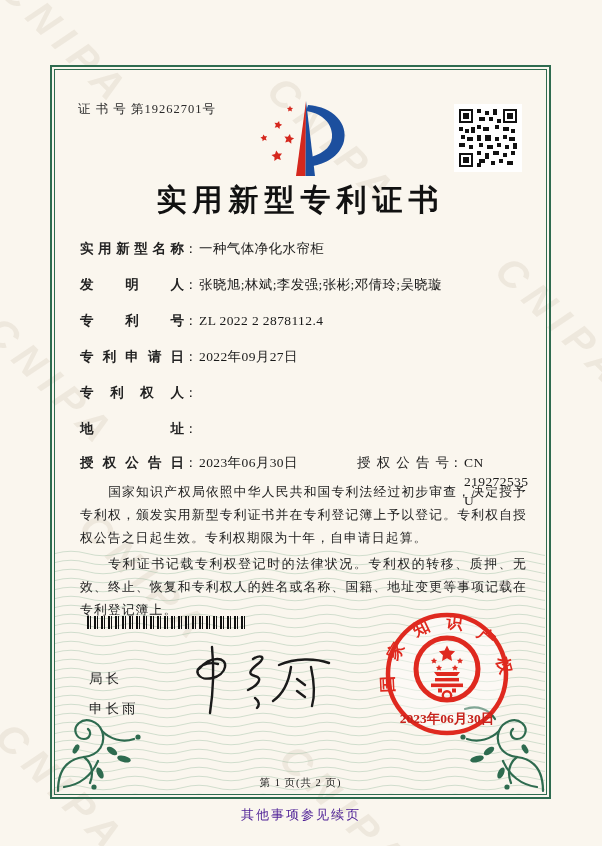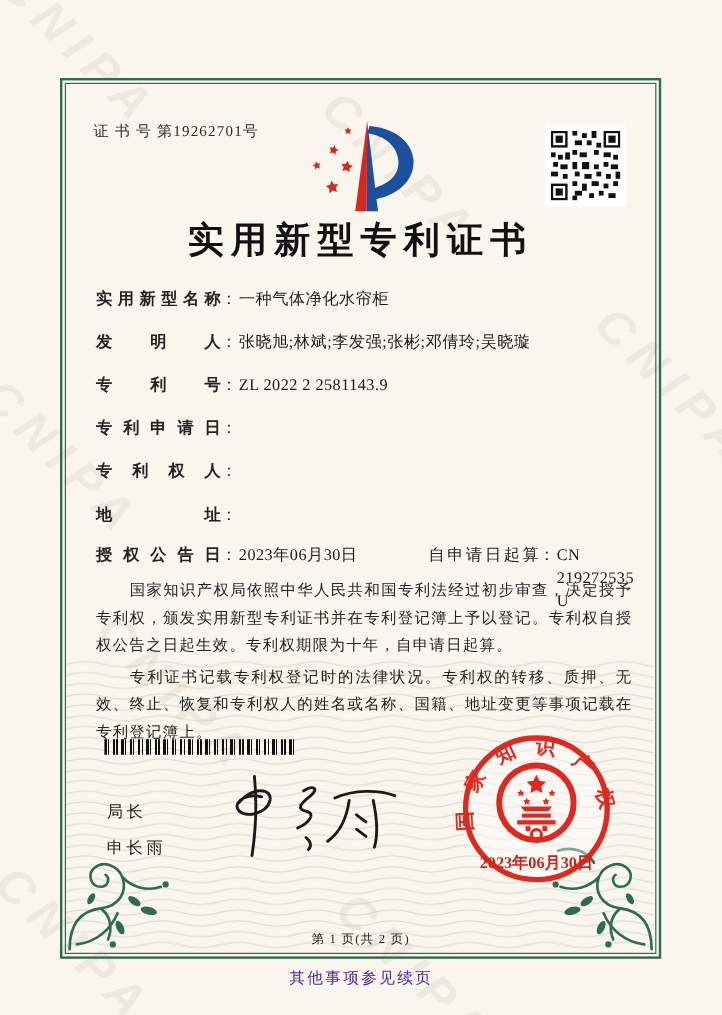--- a/index.html
+++ b/index.html
@@ -59,21 +59,21 @@
   
   .barcode{
     position:absolute;left:35px;top:549px;width:158px;height:13px;z-index:2;
     background:repeating-linear-gradient(90deg,
       #101010 0 2px,transparent 2px 3px,
       #101010 3px 4px,transparent 4px 7px,
       #101010 7px 9px,transparent 9px 10px,
       #101010 10px 11px,transparent 11px 14px);
   }
   .signer{position:absolute;left:37px;top:597px;z-index:2;
-    font-family:Liberation Mono, monospace;
+    font-family:Liberation Sans, sans-serif;
     font-size:13.5px;letter-spacing:3px;color:#222;line-height:30px;}
   .sign-svg{position:absolute;left:133px;top:570px;width:158px;height:86px;z-index:2;}
   
   .seal{position:absolute;left:326px;top:538px;width:138px;height:138px;z-index:3;}
   
   .page-number{
     position:absolute;left:0;top:709px;width:100%;text-align:center;
     font-size:10.5px;letter-spacing:1px;color:#222;z-index:2;
   }
   .note{
@@ -216,39 +216,40 @@
       <span class="fvalue">一种气体净化水帘柜</span>
     </div>
     <div class="frow">
       <span class="flabel">发明人</span>
       <span class="fcolon">：</span>
       <span class="fvalue">张晓旭;林斌;李发强;张彬;邓倩玲;吴晓璇</span>
     </div>
     <div class="frow">
       <span class="flabel">专利号</span>
       <span class="fcolon">：</span>
-      <span class="fvalue">ZL 2022 2 2581143.9</span>
+      <span class="fvalue">ZL 2022 2 2878112.4</span>
     </div>
     <div class="frow">
       <span class="flabel">专利申请日</span>
       <span class="fcolon">：</span>
+      <span class="fvalue">2022年09月27日</span>
     </div>
     <div class="frow">
       <span class="flabel">专利权人</span>
       <span class="fcolon">：</span>
     </div>
     <div class="frow addr">
       <span class="flabel">地址</span>
       <span class="fcolon">：</span>
     </div>
     <div class="frow">
       <span class="flabel">授权公告日</span>
       <span class="fcolon">：</span>
       <span class="fvalue narrow">2023年06月30日</span>
-      <span class="flabel2">自申请日起算</span>
+      <span class="flabel2">授权公告号</span>
       <span class="fcolon">：</span>
       <span class="fvalue">CN 219272535 U</span>
     </div>
   </div>
 
   <div class="paras">
     <p>国家知识产权局依照中华人民共和国专利法经过初步审查，决定授予专利权，颁发实用新型专利证书并在专利登记簿上予以登记。专利权自授权公告之日起生效。专利权期限为十年，自申请日起算。</p>
     <p>专利证书记载专利权登记时的法律状况。专利权的转移、质押、无效、终止、恢复和专利权人的姓名或名称、国籍、地址变更等事项记载在专利登记簿上。</p>
   </div>
 

